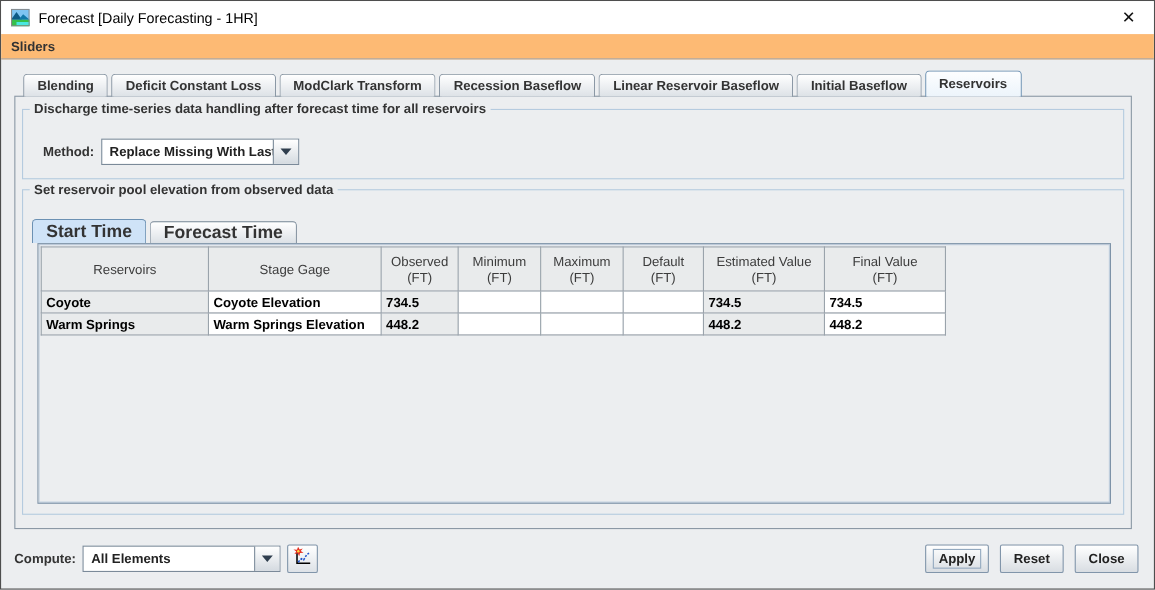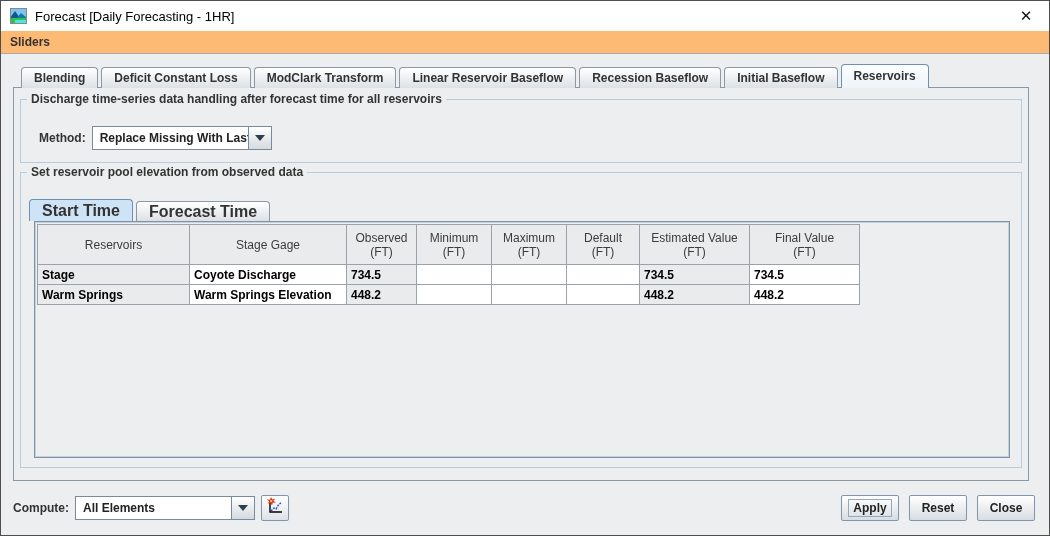--- a/index.html
+++ b/index.html
@@ -93,22 +93,22 @@
 </div>
 
 <div class="menubar">
   <span class="menu-item">Sliders</span>
 </div>
 
 <div class="tabstrip">
   <span class="tab">Blending</span>
   <span class="tab">Deficit Constant Loss</span>
   <span class="tab">ModClark Transform</span>
+  <span class="tab">Recession Baseflow</span>
   <span class="tab">Linear Reservoir Baseflow</span>
-  <span class="tab">Recession Baseflow</span>
   <span class="tab">Initial Baseflow</span>
   <span class="tab selected">Reservoirs</span>
 </div>
 
 <div class="tabpane">
 
   <div class="groupbox" id="group-discharge">
     <span class="groupbox-title">Discharge time-series data handling after forecast time for all reservoirs</span>
     <div class="field-row" style="margin:26px 0 0 18px;text-align:center;">
       <span class="field-label">Method:</span>
@@ -171,22 +171,22 @@
                 <div class="col-unit">(FT)</div>
               </th>
             <th>
                 <div class="col-label">Final Value</div>
                 <div class="col-unit">(FT)</div>
               </th>
           </tr>
         </thead>
         <tbody>
           <tr>
-            <td class="col-gray">Stage</td>
-            <td>Coyote Discharge</td>
+            <td class="col-gray">Coyote</td>
+            <td>Coyote Elevation</td>
             <td class="col-gray num">734.5</td>
             <td class="num"></td>
             <td class="num"></td>
             <td class="num"></td>
             <td class="col-gray num">734.5</td>
             <td class="num">734.5</td>
           </tr>
           <tr>
             <td class="col-gray">Warm Springs</td>
             <td>Warm Springs Elevation</td>

